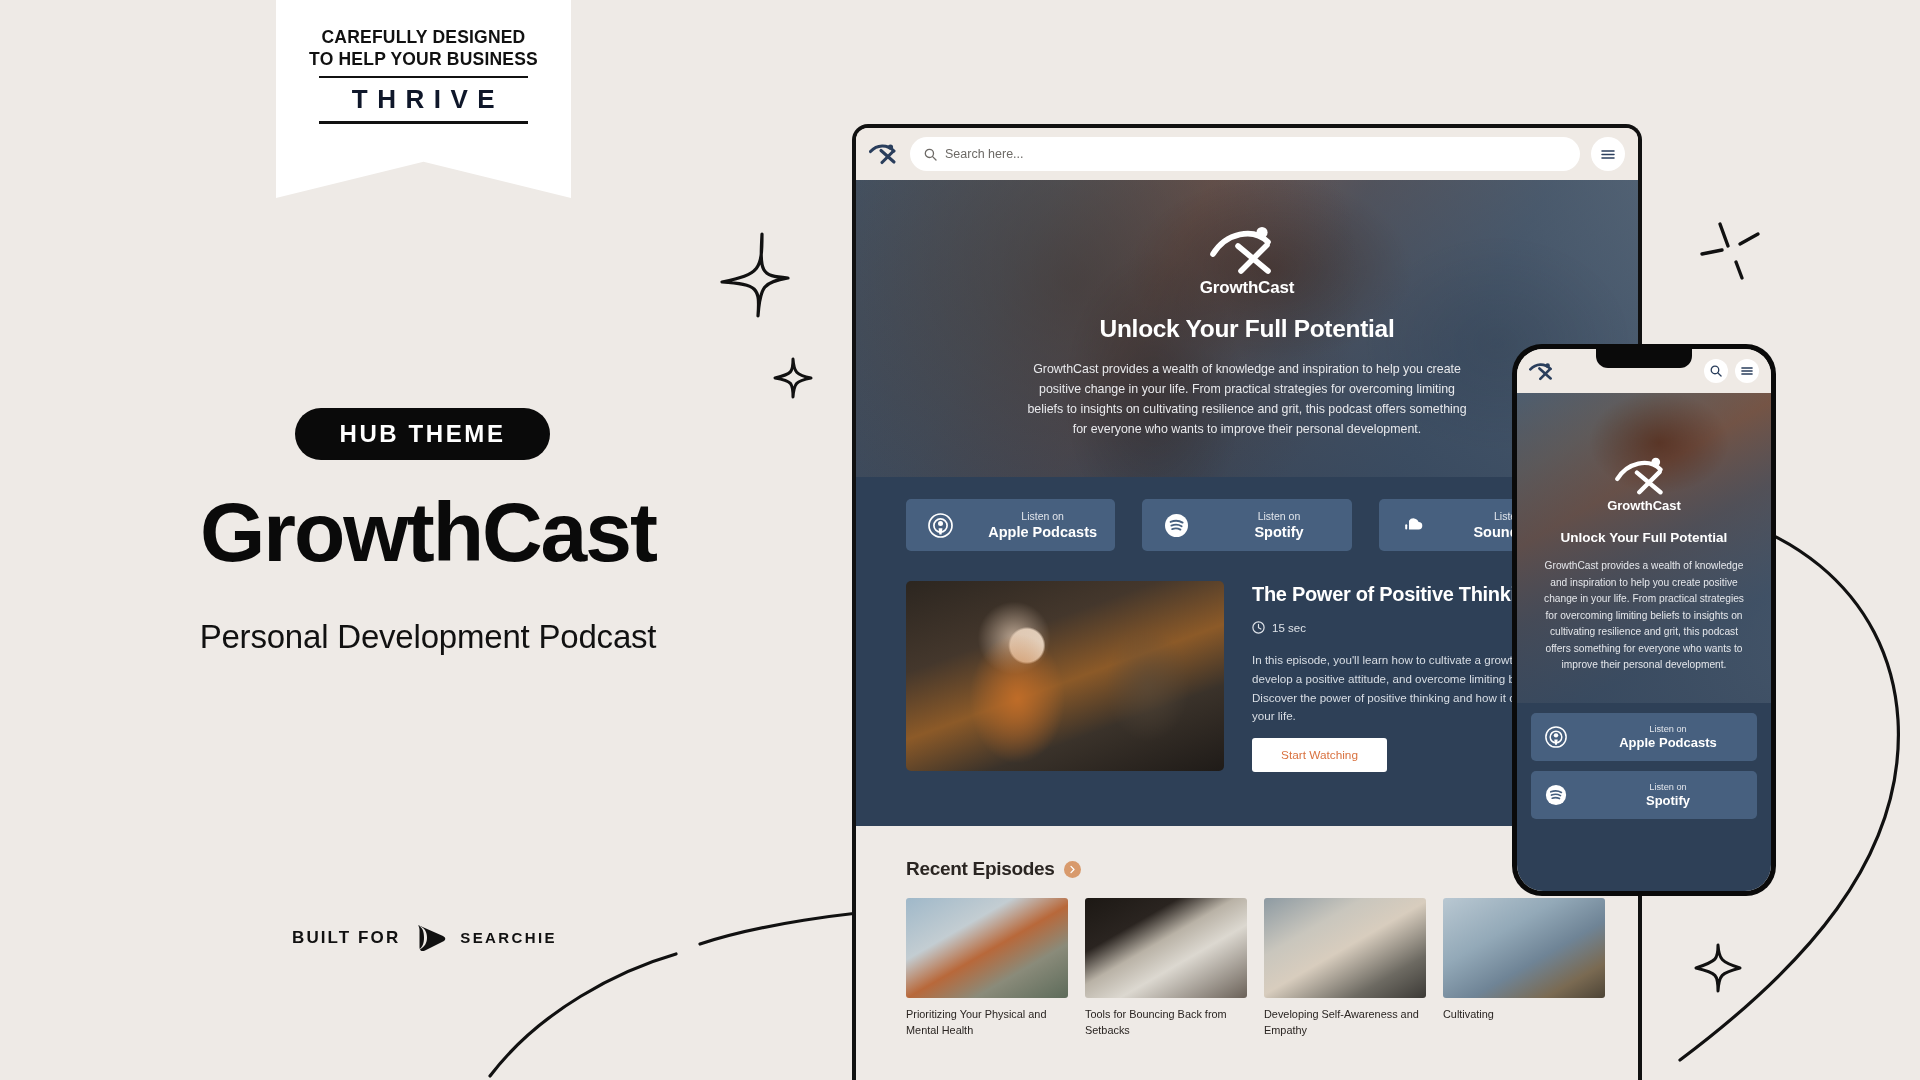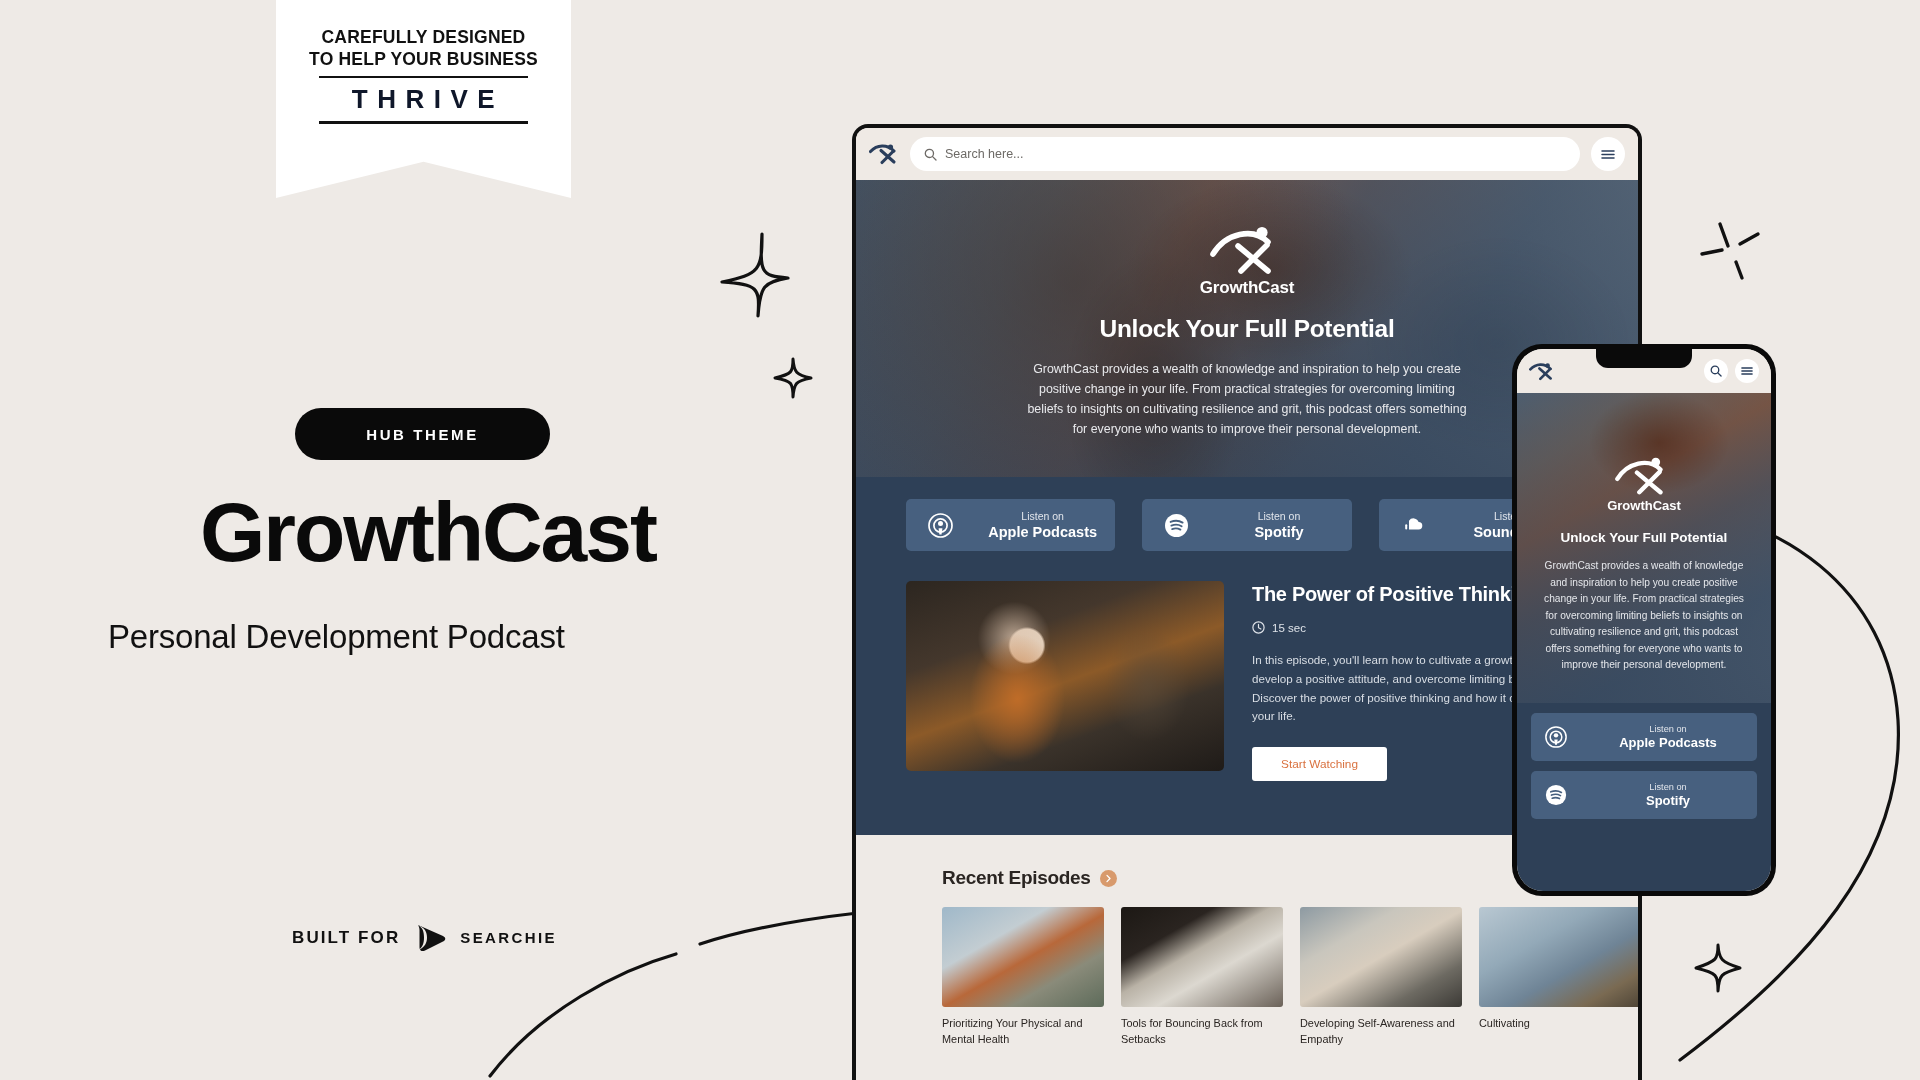--- a/index.html
+++ b/index.html
@@ -31,29 +31,29 @@
   }
   .rib-rule2{ width:209px; height:2.5px; background:#111; margin-top:6px; }
 
   
   .left{ position:absolute; left:0; top:0; width:840px; height:1080px; z-index:5; }
   .pill{
     position:absolute; left:295px; top:408px; width:255px; height:52px;
     background:#0a0a0a; border-radius:26px;
     display:flex; align-items:center; justify-content:center;
   }
-  .pill span{ color:#fff; font-size:15px; font-weight:700; letter-spacing:2.6px; }
+  .pill span{ color:#fff; font-size:24px; font-weight:700; letter-spacing:2.6px; }
   .bigtitle{
     position:absolute; left:148px; top:490px; width:560px;
     font-size:84px; font-weight:700; letter-spacing:-2px; color:#0a0a0a;
     text-align:center; line-height:1;
   }
   .subtitle{
     position:absolute; left:108px; top:618px; width:640px;
-    font-size:33px; font-weight:400; color:#111; text-align:left; letter-spacing:-.2px;
+    font-size:33px; font-weight:400; color:#111; text-align:center; letter-spacing:-.2px;
   }
   .builtfor{
     position:absolute; left:292px; top:922px;
     display:flex; align-items:center; gap:13px;
   }
   .builtfor .bf-text{ font-size:17px; font-weight:700; letter-spacing:2.1px; color:#111; }
   .builtfor .bf-name{ font-size:15px; font-weight:700; letter-spacing:2.4px; color:#111; }
 
   
   .deco{ position:absolute; z-index:4; pointer-events:none; }
@@ -127,25 +127,25 @@
       radial-gradient(ellipse 70px 95px at 35% 62%, rgba(196,110,40,.9), transparent 68%),
       radial-gradient(ellipse 52px 52px at 34% 30%, rgba(222,198,176,.75), transparent 70%),
       radial-gradient(ellipse 60px 80px at 76% 55%, rgba(90,75,58,.6), transparent 70%);
   }
   .feat-body{ flex:1; min-width:0; padding-top:2px; }
   .feat-title{ color:#fff; font-size:20px; font-weight:700; letter-spacing:-.3px; }
   .feat-meta{ display:flex; align-items:center; gap:7px; margin-top:15px; }
   .feat-meta span{ color:#dfe3e9; font-size:11.5px; }
   .feat-desc{ color:#d9dee5; font-size:11.6px; line-height:1.62; margin-top:17px; }
   .watch-btn{
-    margin-top:21px; width:135px; height:34px; background:#fff; border-radius:3px;
+    margin-top:12px; width:135px; height:34px; background:#fff; border-radius:3px;
     display:flex; align-items:center; justify-content:center;
     color:#d9713f; font-size:11.8px; border:none; cursor:pointer;
   }
-  .recent{ background:#eeeae6; padding:32px 50px 0;margin-left:36px; }
+  .recent{ background:#eeeae6; padding:32px 50px 0; }
   .rec-head{ display:flex; align-items:center; gap:9px; }
   .rec-head h2{ font-size:19px; font-weight:700; color:#2a2522; letter-spacing:-.3px; }
   .rec-arrow{
     width:17px; height:17px; border-radius:50%; background:#d89a6c;
     display:flex; align-items:center; justify-content:center;
   }
   .grid{ display:flex; gap:17px; margin-top:18px; }
   .card{ width:162px; flex:none; }
   .thumb{ width:162px; height:100px; border-radius:3px; position:relative; overflow:hidden; }
   .t1{ background:linear-gradient(150deg,#1c1814 0%,#2a2420 28%,#b9b2a6 45%,#dcd8d0 62%,#6a6158 100%); }

